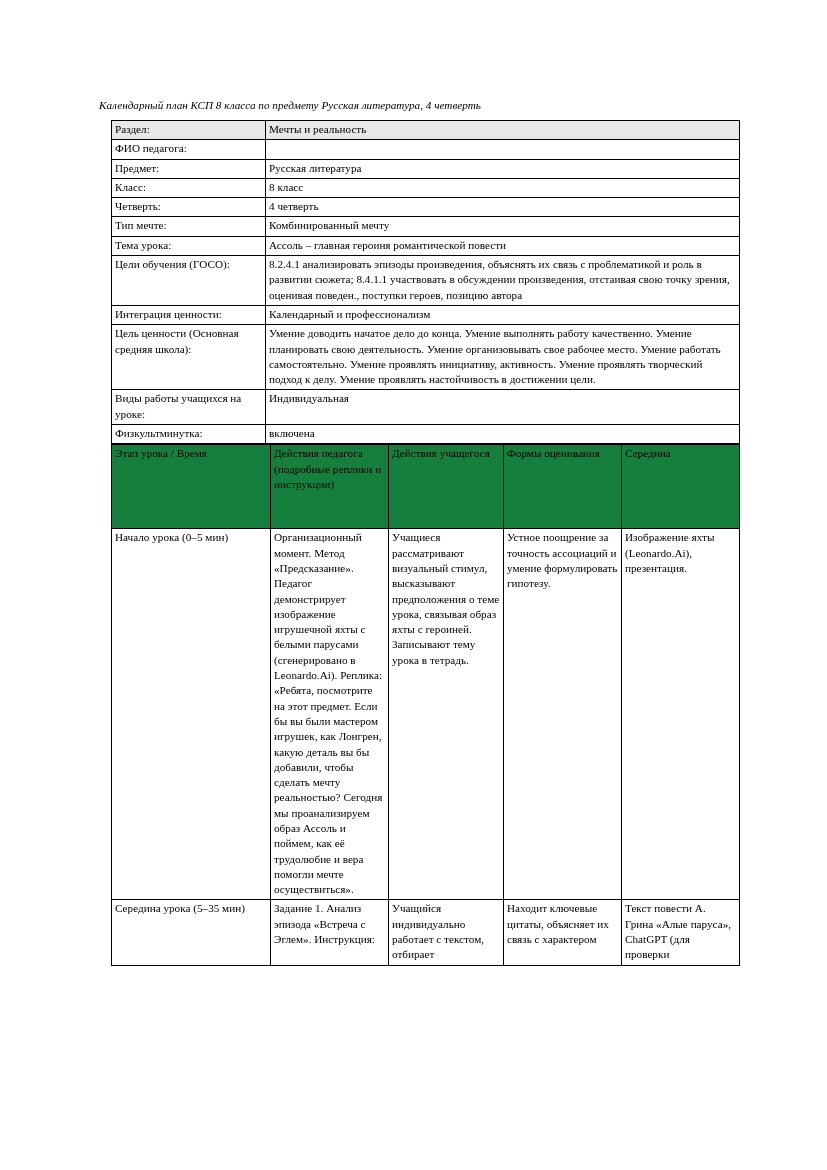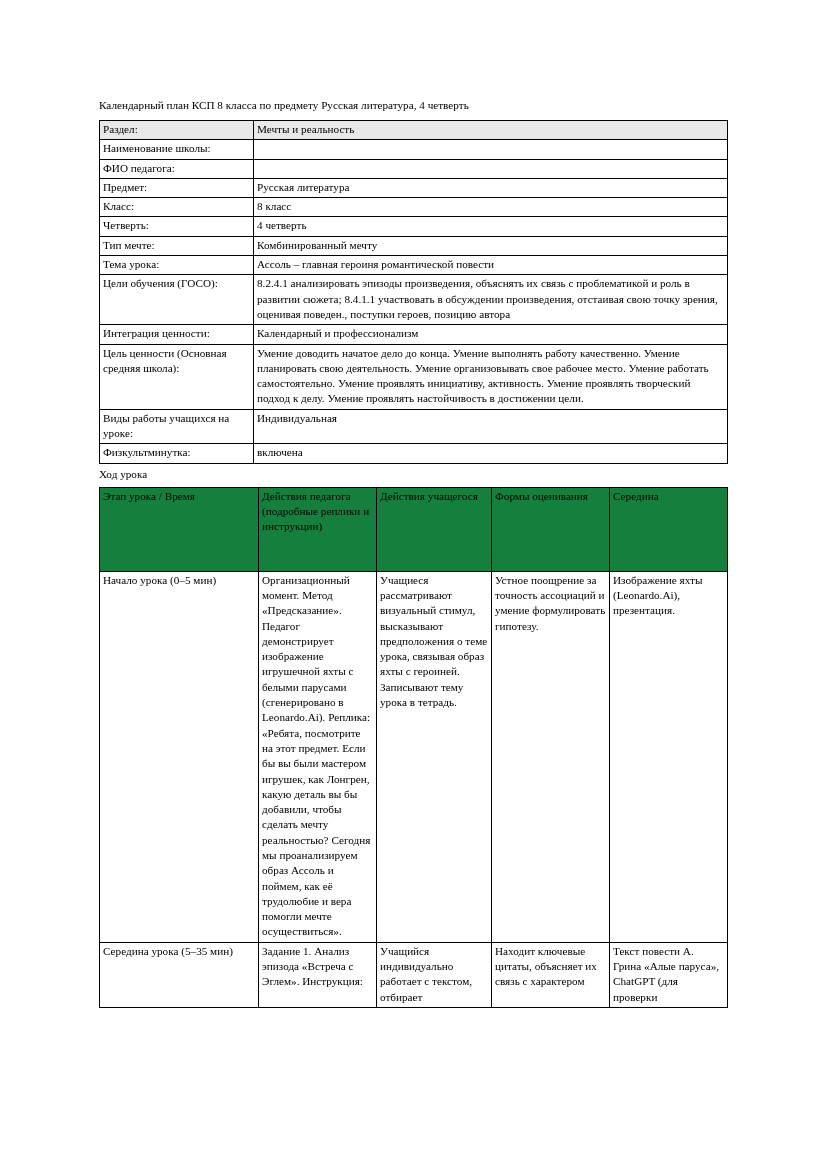--- a/index.html
+++ b/index.html
@@ -26,31 +26,33 @@
     position: absolute;
     left: 99px;
     top: 97px;
     width: 628px;
   }
   .doc-title {
     font-size: 11.2px;
     line-height: 16px;
     margin-bottom: 7px;
     white-space: nowrap;
+    font-style: italic;
   }
   .section-label {
     font-size: 11.2px;
     line-height: 15px;
     margin-top: 3px;
     margin-bottom: 5px;
   }
   table {
     border-collapse: collapse;
     width: 628px;
     table-layout: fixed;
+    margin-left: 12px;
   }
   table td, table th {
     border: 1px solid #000000;
     padding: 1px 3px 2px 3px;
     font-size: 11.2px;
     line-height: 15.3px;
     vertical-align: top;
     text-align: left;
     font-weight: normal;
     word-wrap: break-word;
@@ -82,24 +84,20 @@
 
     <table id="info-table">
       <colgroup>
         <col class="c-label">
         <col class="c-value">
       </colgroup>
       <tbody>
           <tr class="shaded">
             <td>Раздел:</td>
             <td>Мечты и реальность</td>
-          </tr>
-          <tr>
-            <td>Наименование школы:</td>
-            <td class="cell-empty"></td>
           </tr>
           <tr>
             <td>ФИО педагога:</td>
             <td class="cell-empty"></td>
           </tr>
           <tr>
             <td>Предмет:</td>
             <td>Русская литература</td>
           </tr>
           <tr>
@@ -134,21 +132,20 @@
             <td>Виды работы учащихся на уроке:</td>
             <td>Индивидуальная</td>
           </tr>
           <tr>
             <td>Физкультминутка:</td>
             <td>включена</td>
           </tr>
         </tbody>
     </table>
 
-    <div class="section-label">Ход урока</div>
 
     <table id="flow-table">
       <colgroup>
         <col class="f1">
         <col class="f2">
         <col class="f3">
         <col class="f4">
         <col class="f5">
       </colgroup>
       <thead>

